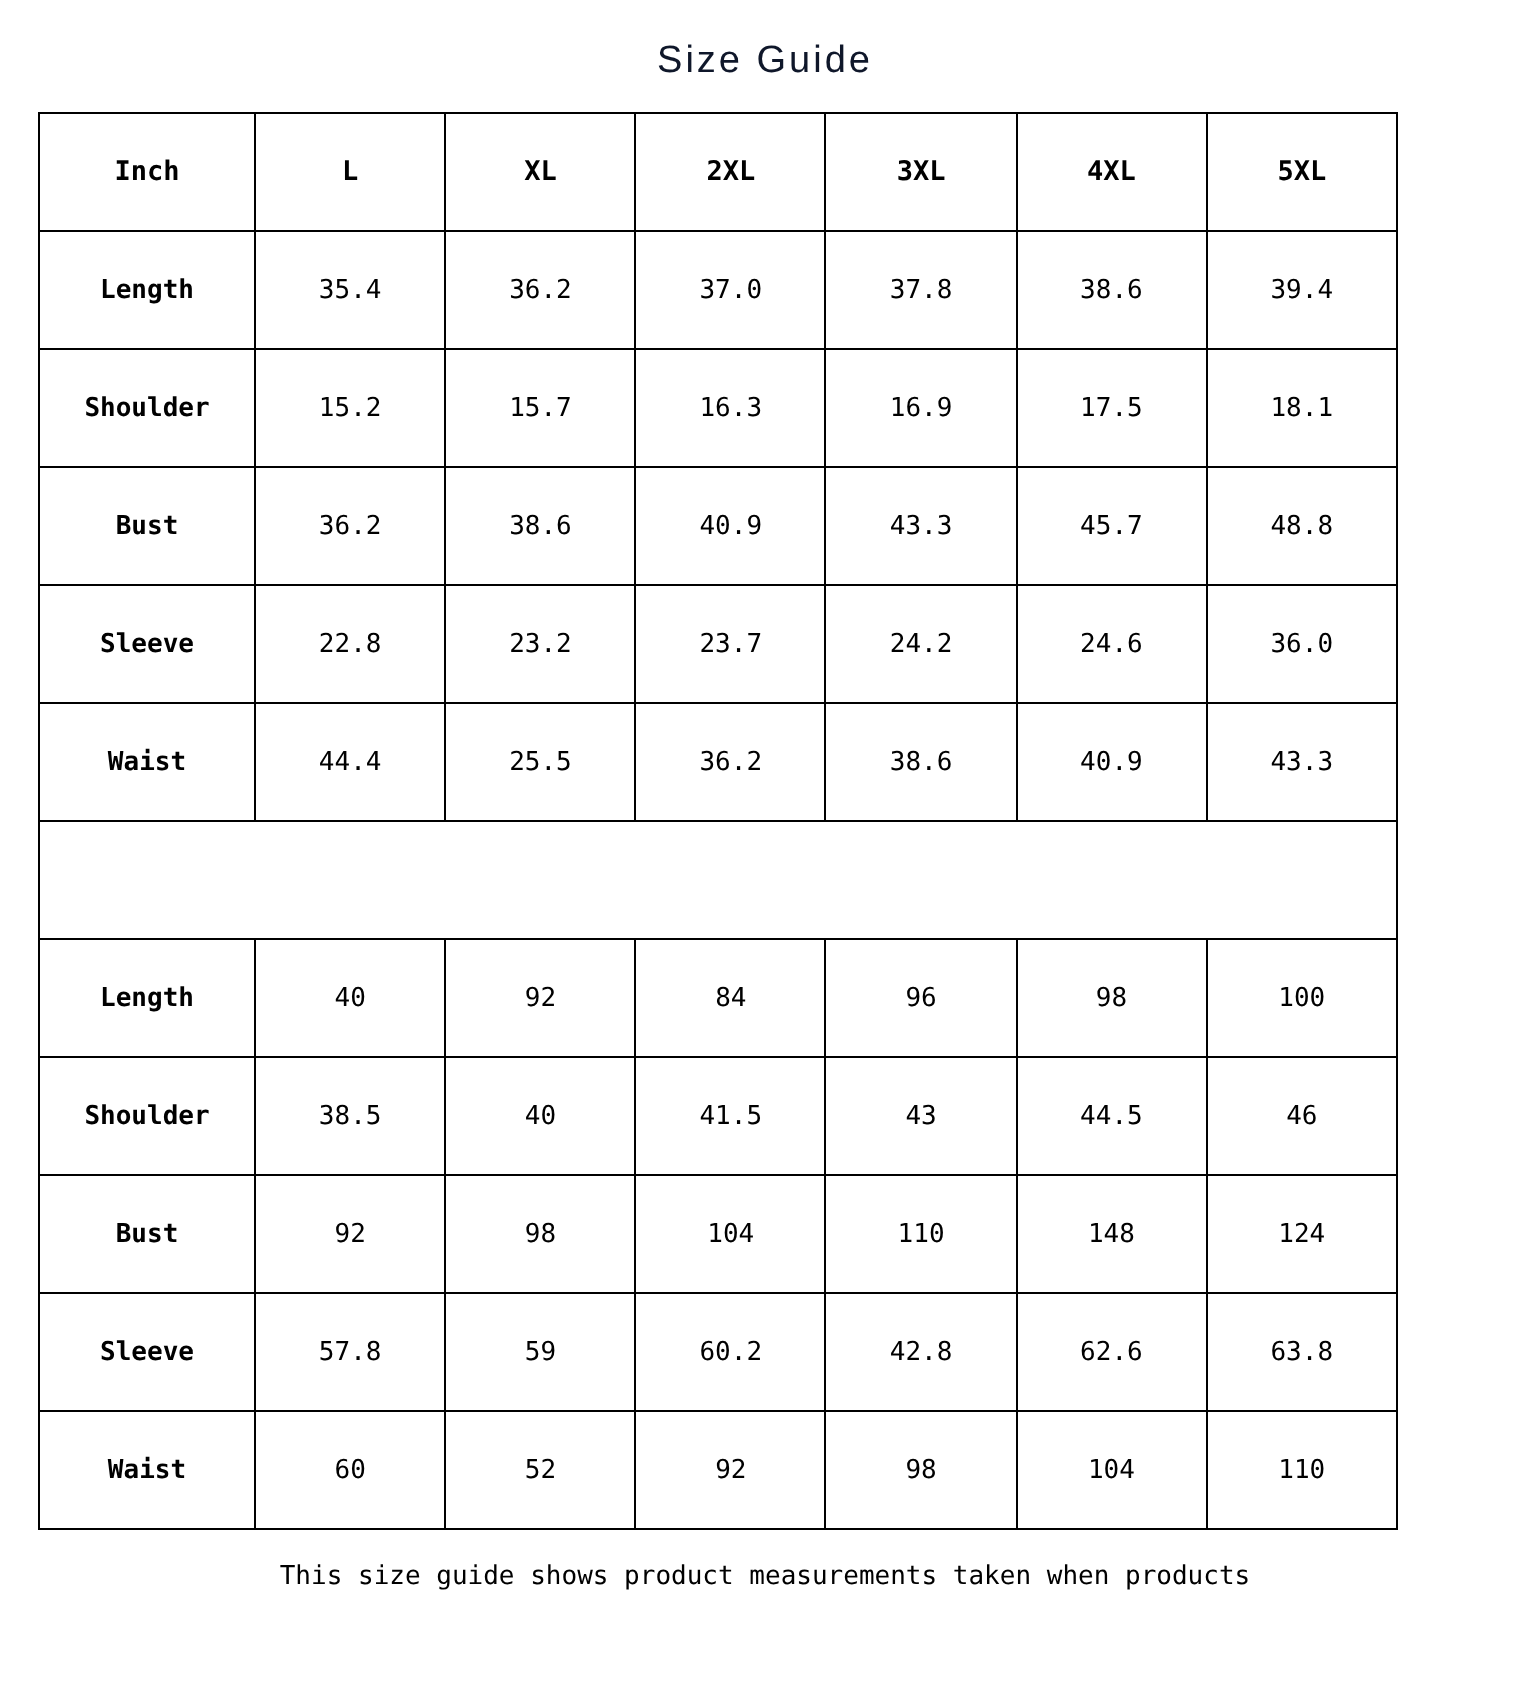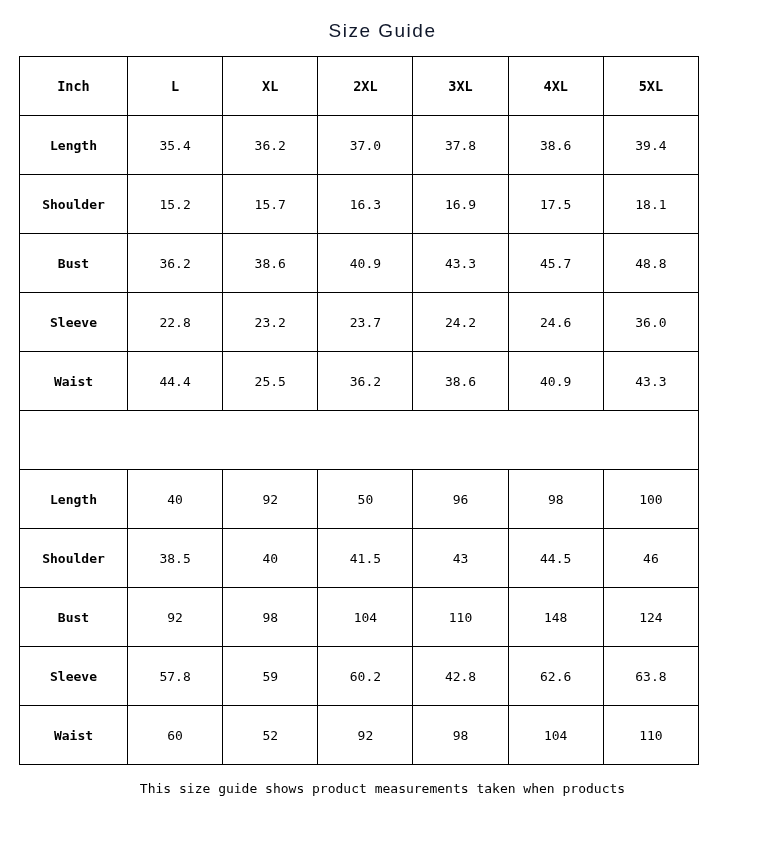--- a/index.html
+++ b/index.html
@@ -131,21 +131,21 @@
         <td>40.9</td>
         <td>43.3</td>
       </tr>
       <tr>
         <td colspan="7" style="height:56px;border-top:1px solid #000;border-bottom:1px solid #000;"></td>
       </tr>
       <tr>
         <td class="col-first row-label">Length</td>
         <td>40</td>
         <td>92</td>
-        <td>50</td>
+        <td>84</td>
         <td>96</td>
         <td>98</td>
         <td>100</td>
       </tr>
       <tr>
         <td class="col-first row-label">Shoulder</td>
         <td>38.5</td>
         <td>40</td>
         <td>41.5</td>
         <td>43</td>

